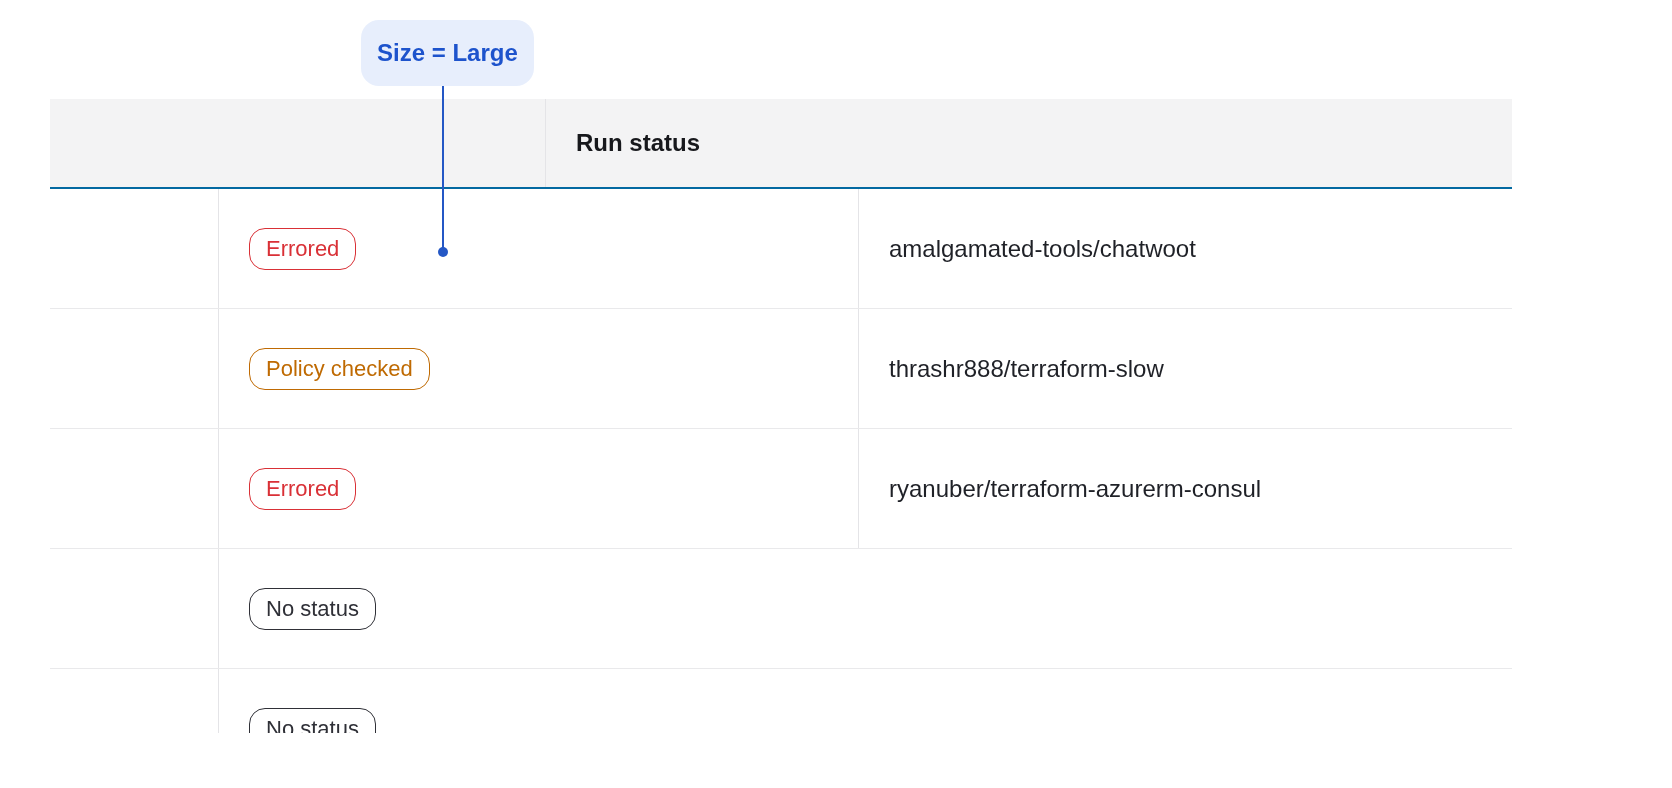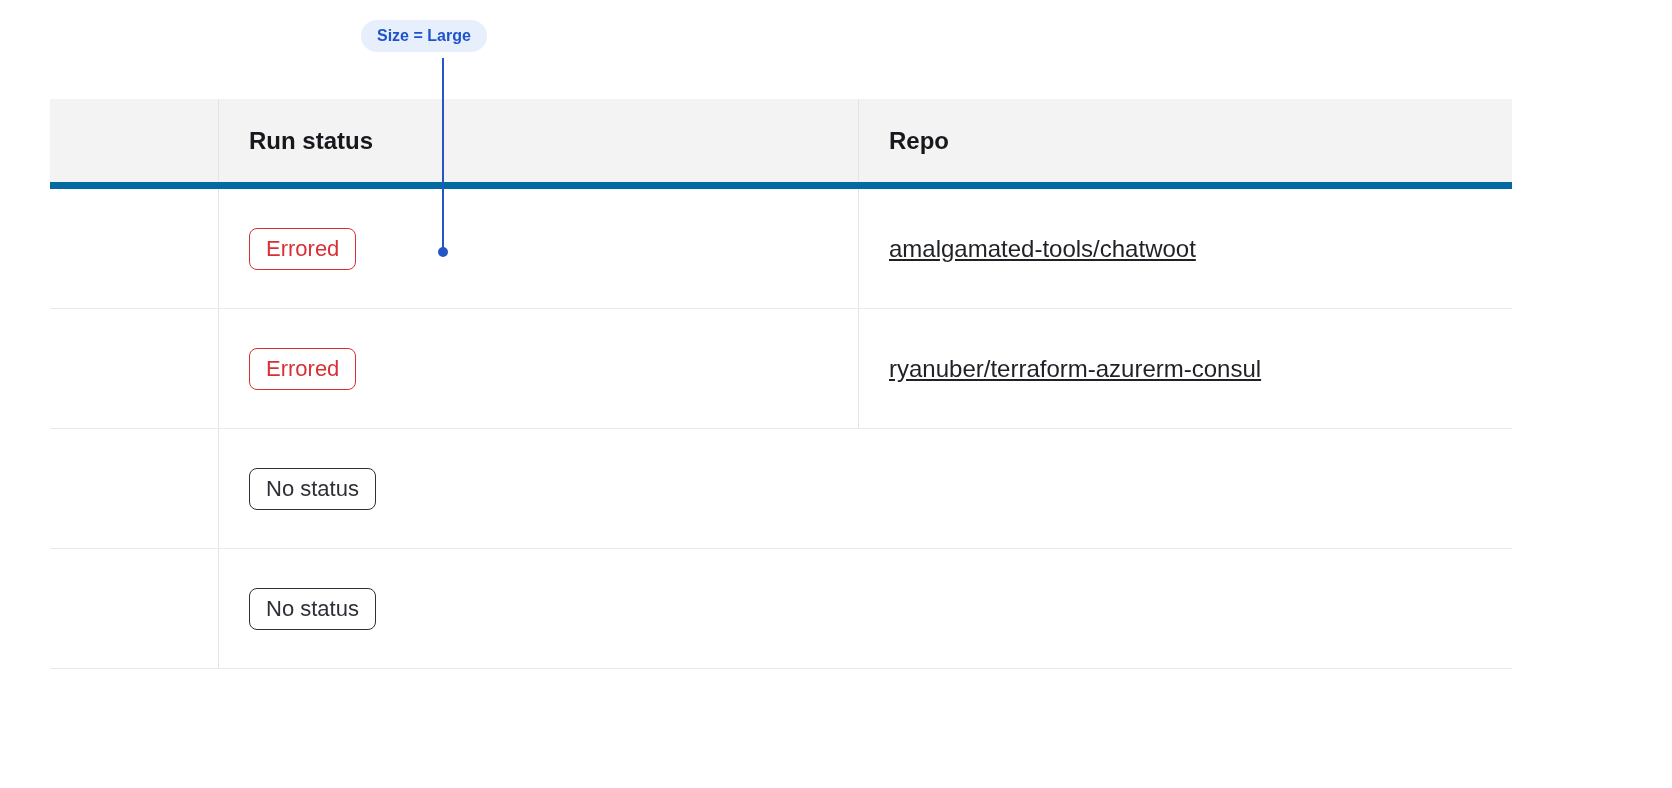--- a/index.html
+++ b/index.html
@@ -20,21 +20,21 @@
     top: 99px;
     width: 1462px;
     height: 634px;      
     overflow: hidden;
     background: #ffffff;
   }
   .header-row {
     display: flex;
     height: 90px;
     background: #f3f3f4;
-    border-bottom: 7px solid #0369a1;
+    border-bottom: 2px solid #0369a1;
     justify-content: center;
   }
   .row {
     display: flex;
     height: 120px;
     border-bottom: 1px solid #e9e9eb;
     background: #ffffff;
   }
   .cell {
     display: flex;
@@ -49,43 +49,42 @@
   .header-row .cell {
     font-size: 24px;
     font-weight: 700;
     color: #17181c;
   }
 
   .repo-text {
     font-size: 24px;
     color: #1f2127;
     white-space: nowrap;
-    text-decoration: underline;
   }
 
   .status-badge {
     display: inline-block;
     padding: 7px 16px;
     border: 1.5px solid currentColor;
-    border-radius: 8px;
+    border-radius: 16px;
     font-size: 22px;
     font-weight: 500;
     background: #ffffff;
     white-space: nowrap;
   }
 
   
   .annotation-label {
     position: absolute;
     top: 20px;
     left: 361px;
-    padding: 7px 16px;
+    padding: 19px 16px;
     background: #e7eefc;
     color: #1d53cc;
-    font-size: 16px;
+    font-size: 24px;
     font-weight: 600;
     border-radius: 18px;
     z-index: 10;
     white-space: nowrap;
   }
   .annotation-line {
     position: absolute;
     left: 442px;
     top: 58px;
     width: 2px;
@@ -112,35 +111,41 @@
 <div class="annotation-dot"></div>
 
 <div class="table-clip">
   <div class="header-row">
     <div class="cell col-blank">
       <span></span>
     </div>
     <div class="cell col-status">
       <span>Run status</span>
     </div>
-    <div class="cell col-repo">
-      <span>Repo</span>
-    </div>
   </div>
   <div id="table-body">
   <div class="row">
     <div class="cell col-blank"></div>
     <div class="cell col-status">
       <span class="status-badge" style="color: rgb(217, 48, 54);">Errored</span>
     </div>
     <div class="cell col-repo">
       <span class="repo-text">amalgamated-tools/chatwoot</span>
     </div>
   </div>
 
+  <div class="row">
+    <div class="cell col-blank"></div>
+    <div class="cell col-status">
+      <span class="status-badge" style="color: rgb(191, 106, 2);">Policy checked</span>
+    </div>
+    <div class="cell col-repo">
+      <span class="repo-text">thrashr888/terraform-slow</span>
+    </div>
+  </div>
 
   <div class="row">
     <div class="cell col-blank"></div>
     <div class="cell col-status">
       <span class="status-badge" style="color: rgb(217, 48, 54);">Errored</span>
     </div>
     <div class="cell col-repo">
       <span class="repo-text">ryanuber/terraform-azurerm-consul</span>
     </div>
   </div>

